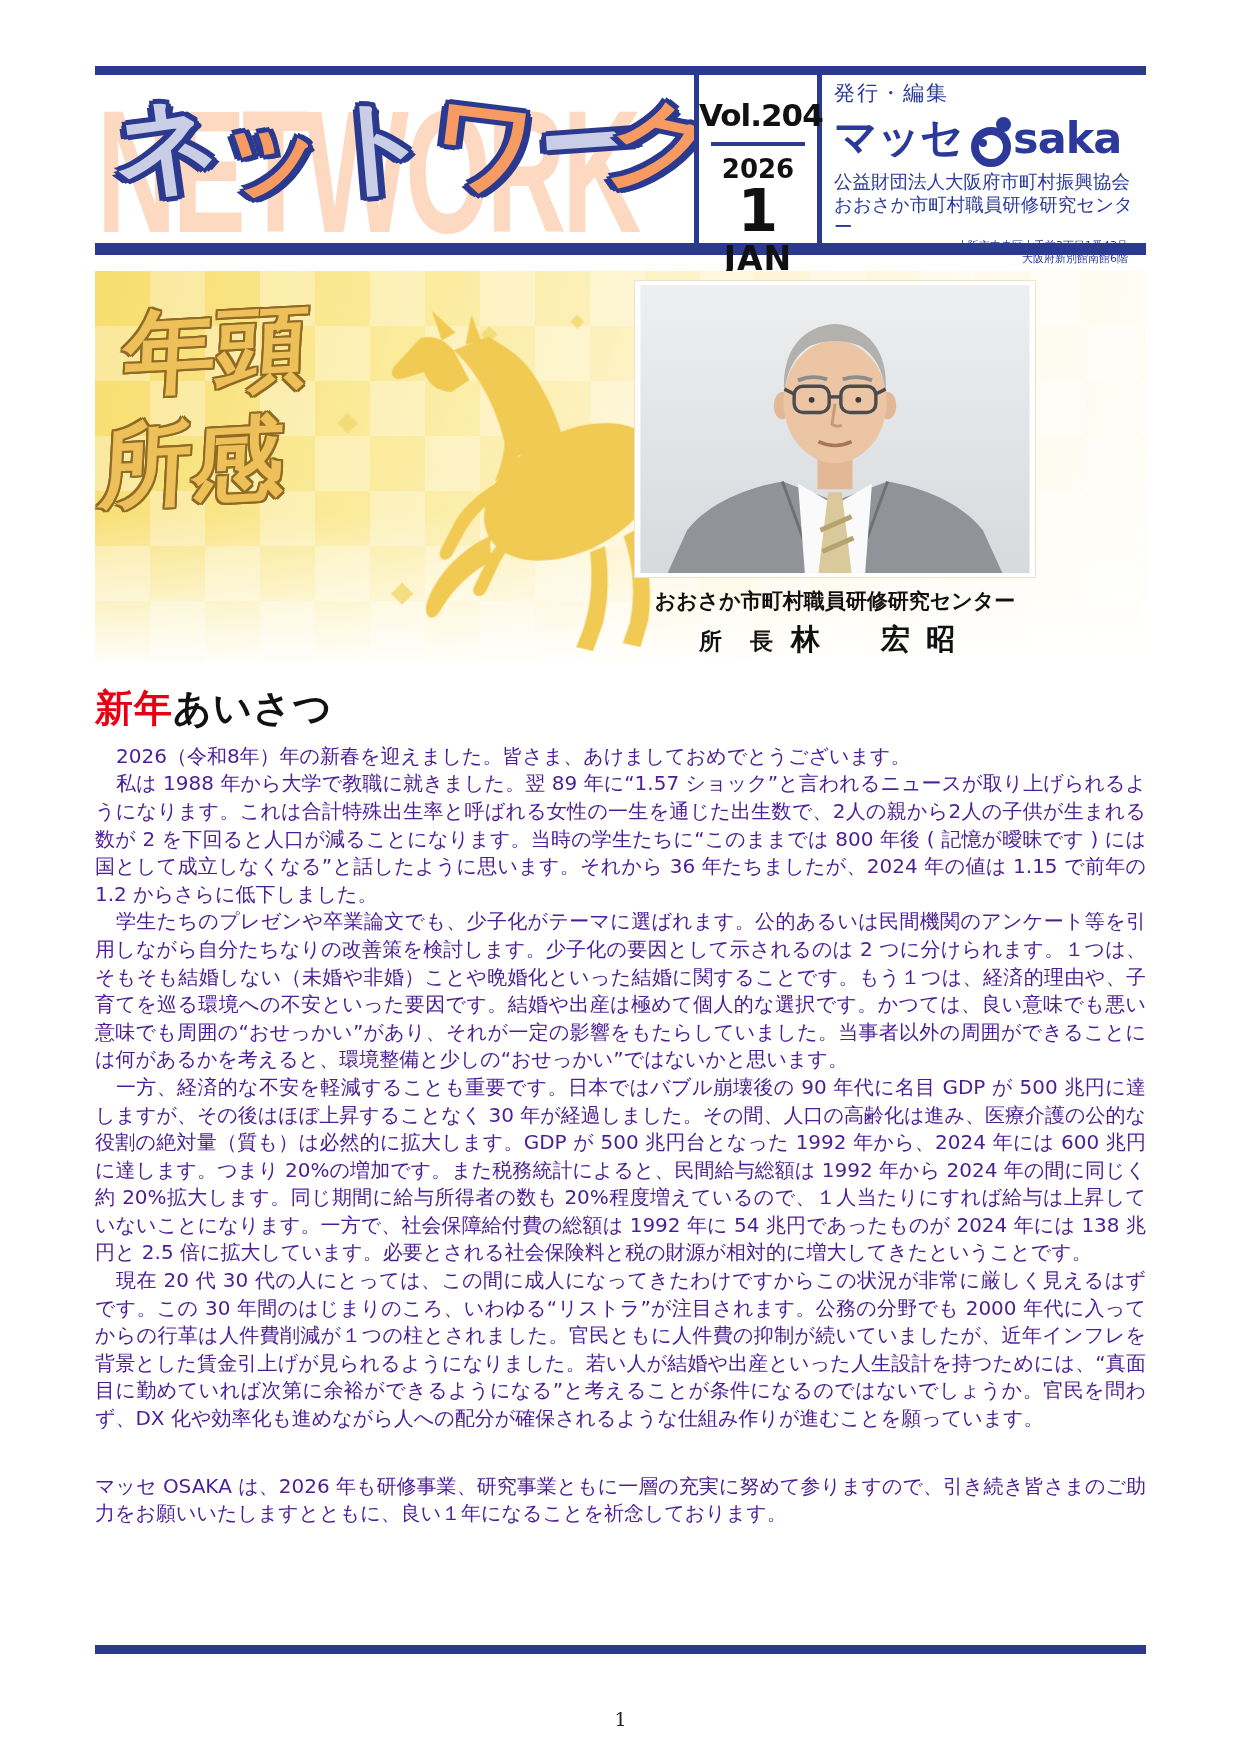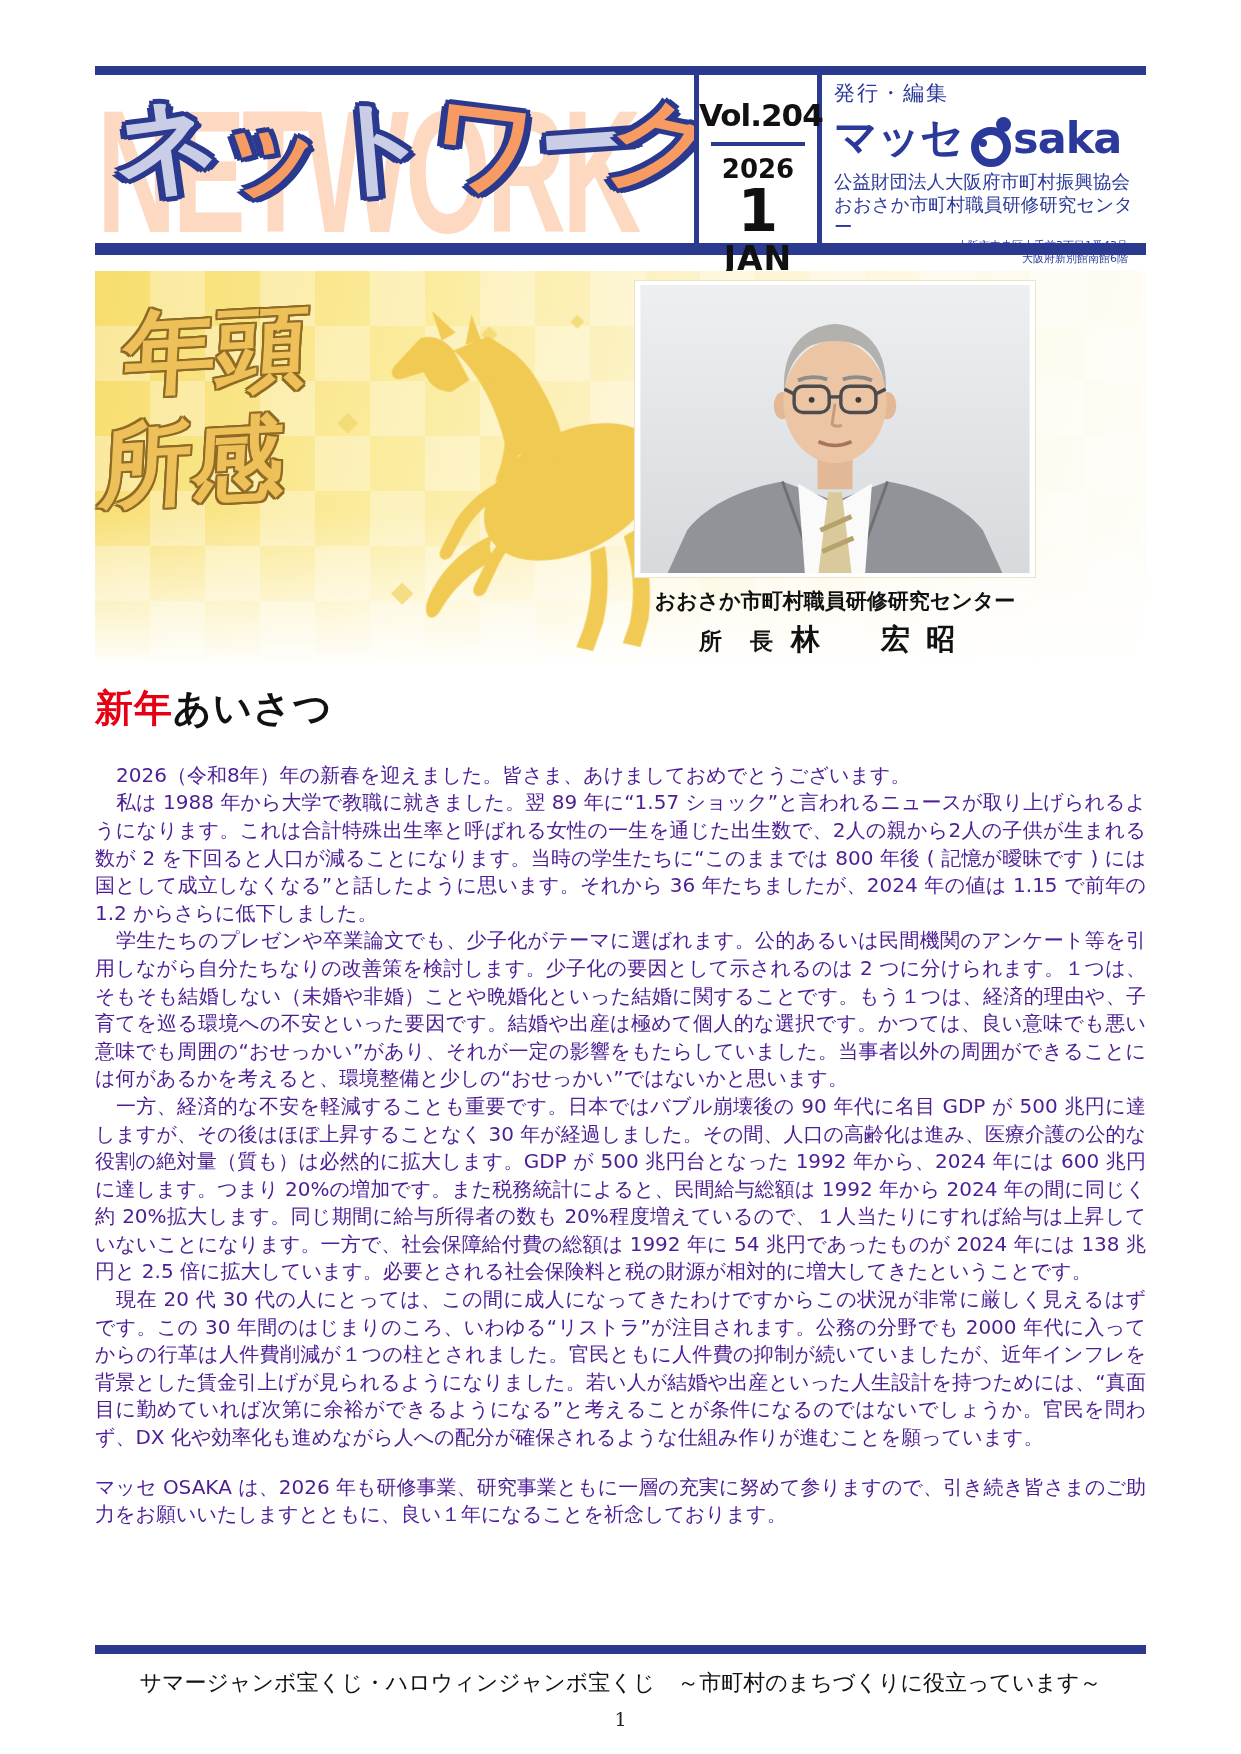--- a/index.html
+++ b/index.html
@@ -66,25 +66,25 @@
          padding:4px;box-sizing:border-box;box-shadow:0 0 0 1px #eee3c8;}
   .photo svg{width:100%;height:100%;display:block;}
   .caption{position:absolute;left:520px;top:316px;width:440px;text-align:center;color:#111;}
   .caption-org{font-size:21px;font-weight:bold;}
   .caption-name{margin-top:5px;display:flex;justify-content:center;align-items:baseline;gap:8px;}
   .caption-title{font-size:23px;font-weight:bold;letter-spacing:10px;}
   .caption-person{font-size:29px;font-weight:bold;letter-spacing:16px;}
 
   
   .article{position:absolute;top:688px;left:95px;width:1051px;}
-  .article h1{margin:0 0 32px;font-size:38px;line-height:1.1;letter-spacing:1px;color:#111;}
+  .article h1{margin:0 0 13px;font-size:38px;line-height:1.1;letter-spacing:1px;color:#111;}
   .article h1 .red{color:#e60012;}
   .article p{margin:0;font-size:20px;line-height:27.6px;text-align:justify;
              text-indent:1.05em;color:#4c1d95;}
-  .article p.closing{text-indent:0;margin-top:22px;}
+  .article p.closing{text-indent:0;margin-top:40px;}
 
   
   .foot-bar{position:absolute;top:1645px;left:95px;right:95px;height:9px;background:#2b3a8f;}
   .foot-note{position:absolute;top:1668px;left:95px;right:95px;text-align:center;
              font-family:"DejaVu Serif",serif;font-size:22px;color:#111;}
   .page-num{position:absolute;top:1708px;left:0;right:0;text-align:center;
             font-family:"DejaVu Serif",serif;font-size:19px;color:#222;}
 </style>
 </head>
 <body>
@@ -207,16 +207,15 @@
     <h1><span class="red">新年</span><span>あいさつ</span></h1>
     <p>2026（令和8年）年の新春を迎えました。皆さま、あけましておめでとうございます。</p>
     <p>私は 1988 年から大学で教職に就きました。翌 89 年に“1.57 ショック”と言われるニュースが取り上げられるようになります。これは合計特殊出生率と呼ばれる女性の一生を通じた出生数で、2人の親から2人の子供が生まれる数が 2 を下回ると人口が減ることになります。当時の学生たちに“このままでは 800 年後 ( 記憶が曖昧です ) には国として成立しなくなる”と話したように思います。それから 36 年たちましたが、2024 年の値は 1.15 で前年の 1.2 からさらに低下しました。</p>
     <p>学生たちのプレゼンや卒業論文でも、少子化がテーマに選ばれます。公的あるいは民間機関のアンケート等を引用しながら自分たちなりの改善策を検討します。少子化の要因として示されるのは 2 つに分けられます。１つは、そもそも結婚しない（未婚や非婚）ことや晩婚化といった結婚に関することです。もう１つは、経済的理由や、子育てを巡る環境への不安といった要因です。結婚や出産は極めて個人的な選択です。かつては、良い意味でも悪い意味でも周囲の“おせっかい”があり、それが一定の影響をもたらしていました。当事者以外の周囲ができることには何があるかを考えると、環境整備と少しの“おせっかい”ではないかと思います。</p>
     <p>一方、経済的な不安を軽減することも重要です。日本ではバブル崩壊後の 90 年代に名目 GDP が 500 兆円に達しますが、その後はほぼ上昇することなく 30 年が経過しました。その間、人口の高齢化は進み、医療介護の公的な役割の絶対量（質も）は必然的に拡大します。GDP が 500 兆円台となった 1992 年から、2024 年には 600 兆円に達します。つまり 20%の増加です。また税務統計によると、民間給与総額は 1992 年から 2024 年の間に同じく約 20%拡大します。同じ期間に給与所得者の数も 20%程度増えているので、１人当たりにすれば給与は上昇していないことになります。一方で、社会保障給付費の総額は 1992 年に 54 兆円であったものが 2024 年には 138 兆円と 2.5 倍に拡大しています。必要とされる社会保険料と税の財源が相対的に増大してきたということです。</p>
     <p>現在 20 代 30 代の人にとっては、この間に成人になってきたわけですからこの状況が非常に厳しく見えるはずです。この 30 年間のはじまりのころ、いわゆる“リストラ”が注目されます。公務の分野でも 2000 年代に入ってからの行革は人件費削減が１つの柱とされました。官民ともに人件費の抑制が続いていましたが、近年インフレを背景とした賃金引上げが見られるようになりました。若い人が結婚や出産といった人生設計を持つためには、“真面目に勤めていれば次第に余裕ができるようになる”と考えることが条件になるのではないでしょうか。官民を問わず、DX 化や効率化も進めながら人への配分が確保されるような仕組み作りが進むことを願っています。</p>
     <p class="closing">マッセ OSAKA は、2026 年も研修事業、研究事業ともに一層の充実に努めて参りますので、引き続き皆さまのご助力をお願いいたしますとともに、良い１年になることを祈念しております。</p>
   </main>
 
   <div class="foot-bar"></div>
-  <div class="foot-note">サマージャンボ宝くじ・ハロウィンジャンボ宝くじ　～市町村のまちづくりに役立っています～</div>
   <div class="page-num">1</div>
 
 </div>
 
 </body></html>

